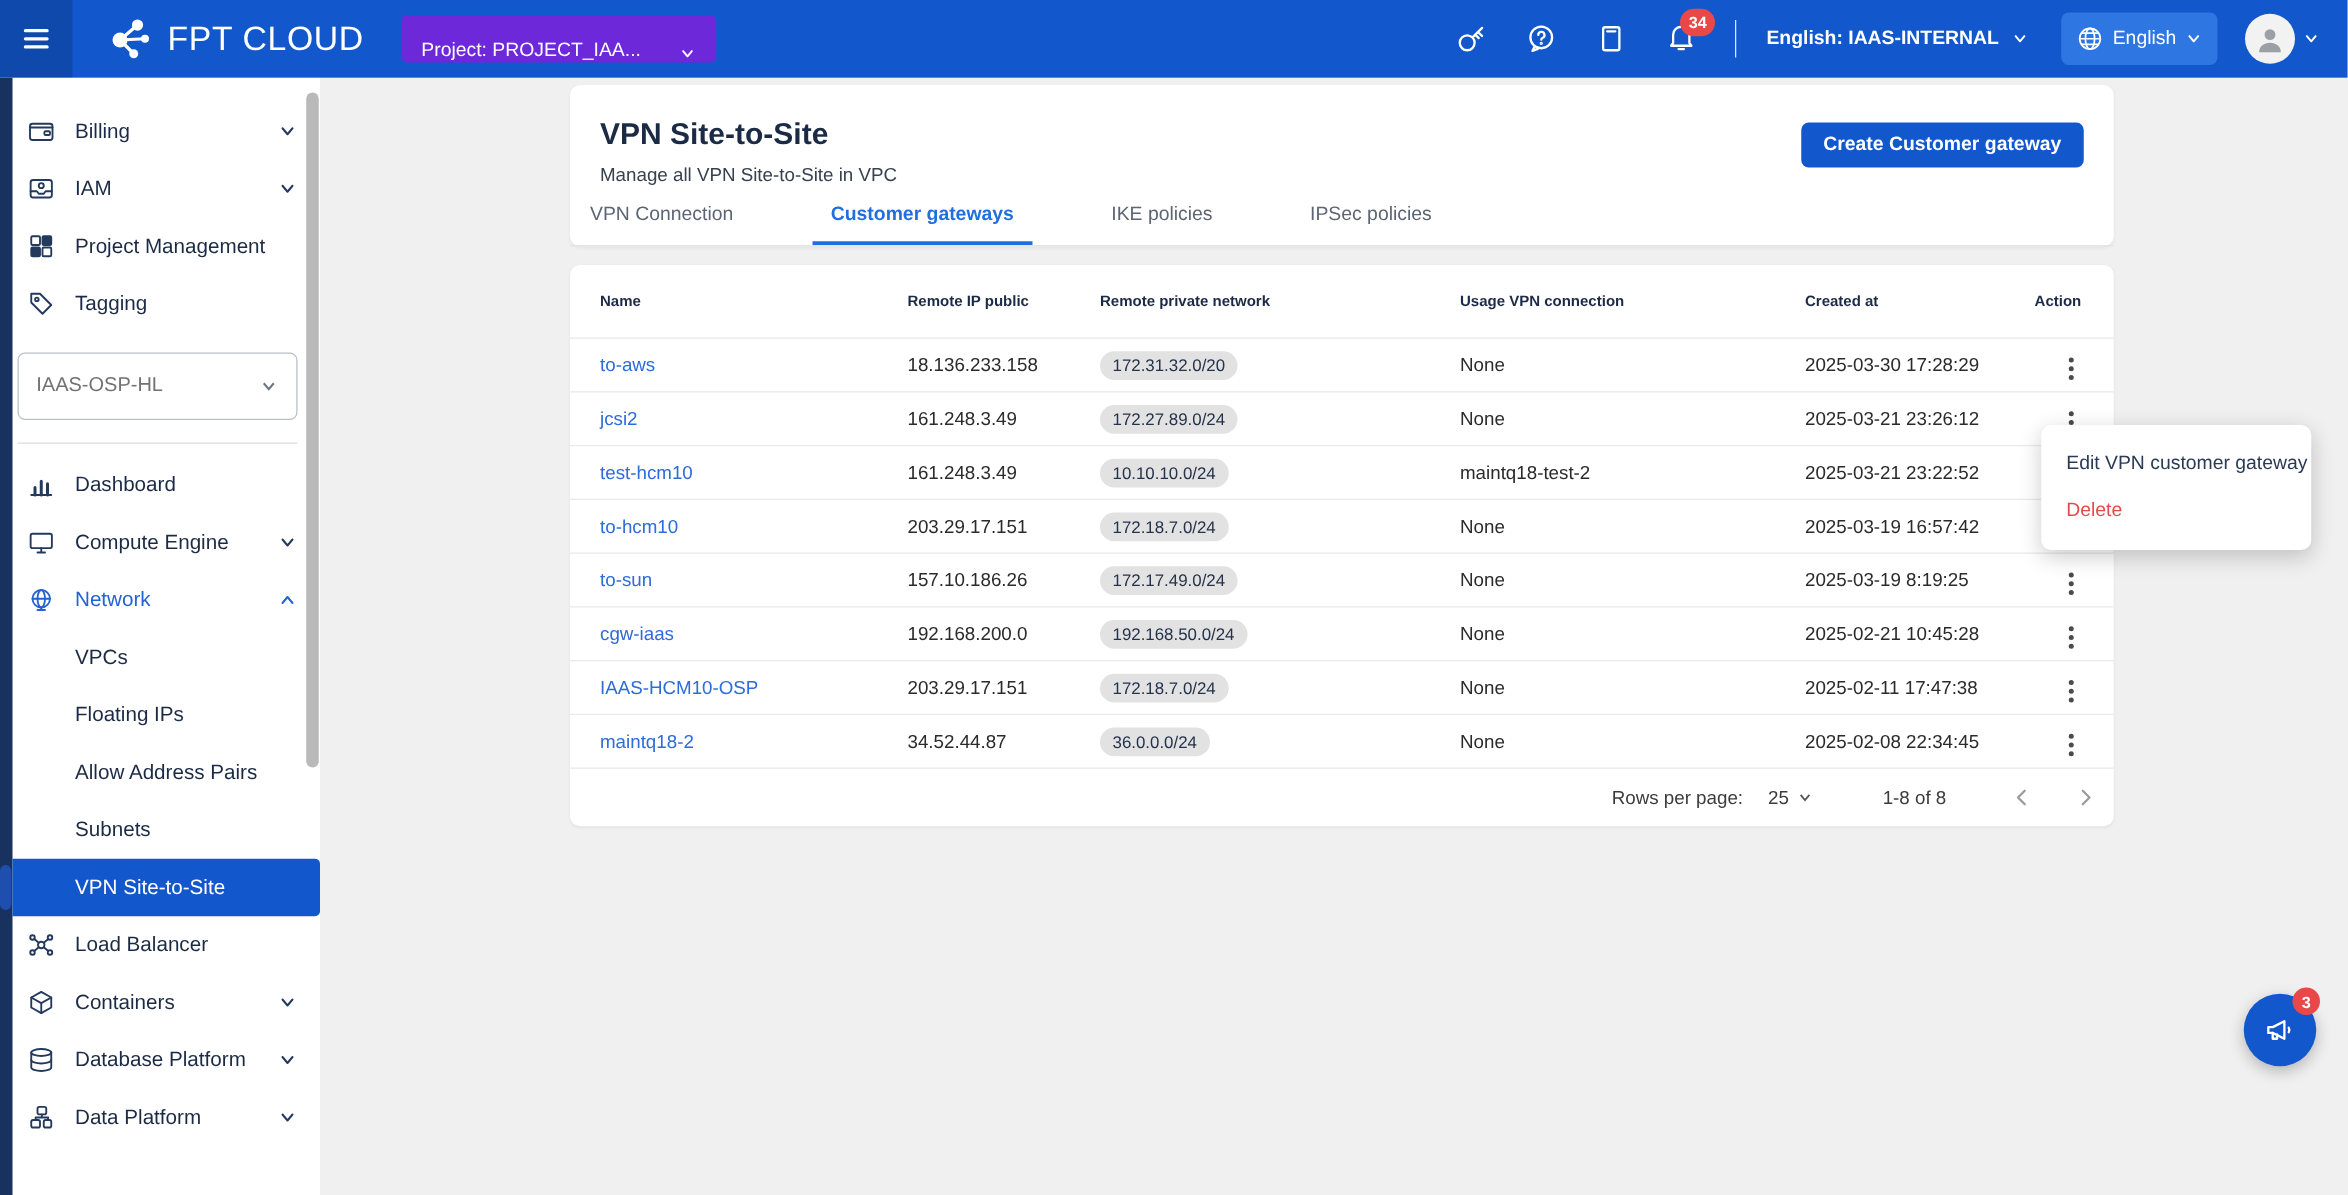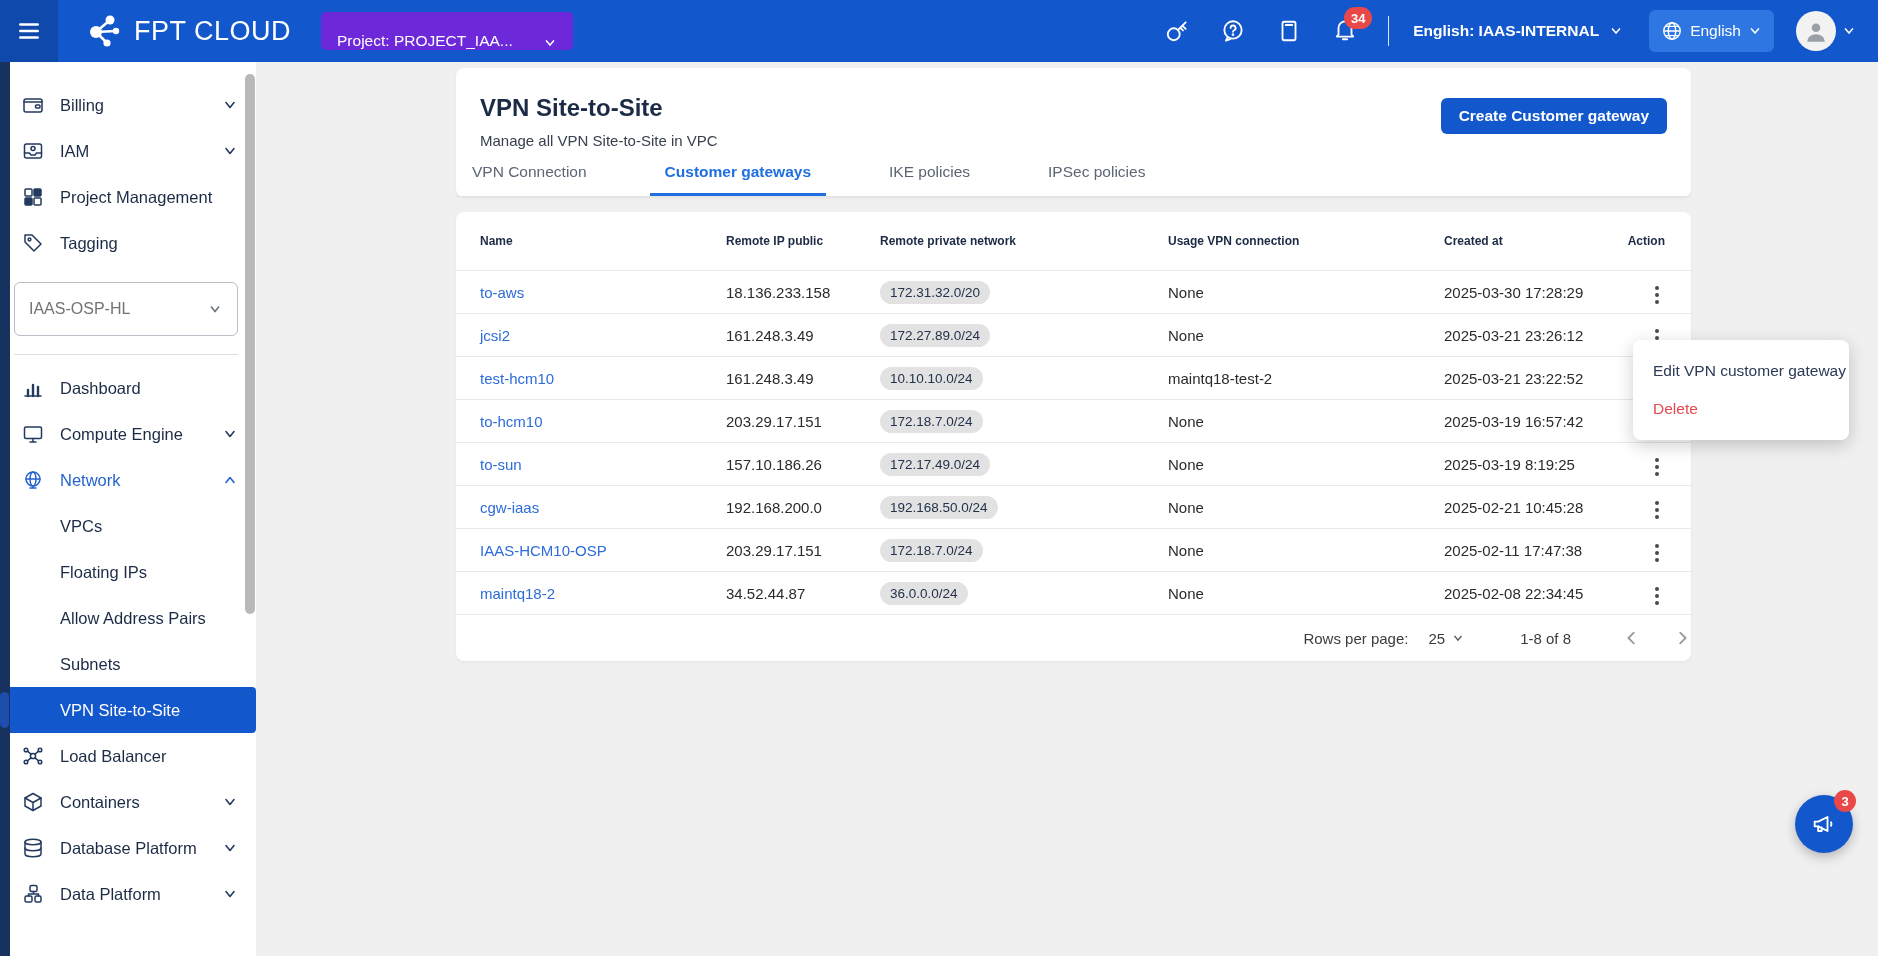--- a/index.html
+++ b/index.html
@@ -92,21 +92,21 @@
   .tbody-row { height:43px; font-size:15px; color:#2b2b2b; border-top:1px solid #e9e9ea; }
   .cell-name { color:#2d6cd9; cursor:pointer; }
   .pill { display:inline-block; background:#e2e2e3; color:#24324a; border-radius:12px;
     padding:4px 10px; font-size:13.5px; }
   .cell-action { text-align:right; }
   .thead .cell-action { padding-right:2px; }
   .kebab { display:inline-flex; flex-direction:column; gap:3px; padding:4px 8px; cursor:pointer; }
   .kebab i { width:4px; height:4px; border-radius:50%; background:#4a4a4a; }
 
   .pagination { height:47px; border-top:1px solid #e9e9ea; display:flex;
-    align-items:center; justify-content:flex-end; font-size:15px; color:#3c3c3c; }
+    align-items:center; justify-content:flex-end; padding-right:14px; font-size:15px; color:#3c3c3c; }
   .rpp-value { display:flex; align-items:center; gap:6px; margin-left:20px; cursor:pointer; }
   .rpp-value .schev { width:14px; height:14px; stroke:#555; stroke-width:2; fill:none; }
   .page-range { margin-left:55px; }
   .page-nav { width:18px; height:18px; stroke:#9a9a9a; stroke-width:2; fill:none;
     stroke-linecap:round; stroke-linejoin:round; cursor:pointer; }
   .page-prev { margin-left:52px; } .page-next { margin-left:32px; }
 
   .ctx-menu { position:absolute; left:1177px; top:246px; width:216px; background:#fff;
     border-radius:8px; box-shadow:0 5px 18px rgba(0,0,0,.20); padding:12px 0; z-index:60;margin-top:32px; }
   .ctx-item { padding:10px 20px; font-size:15.5px; color:#2b3a55; cursor:pointer; white-space:nowrap; }

